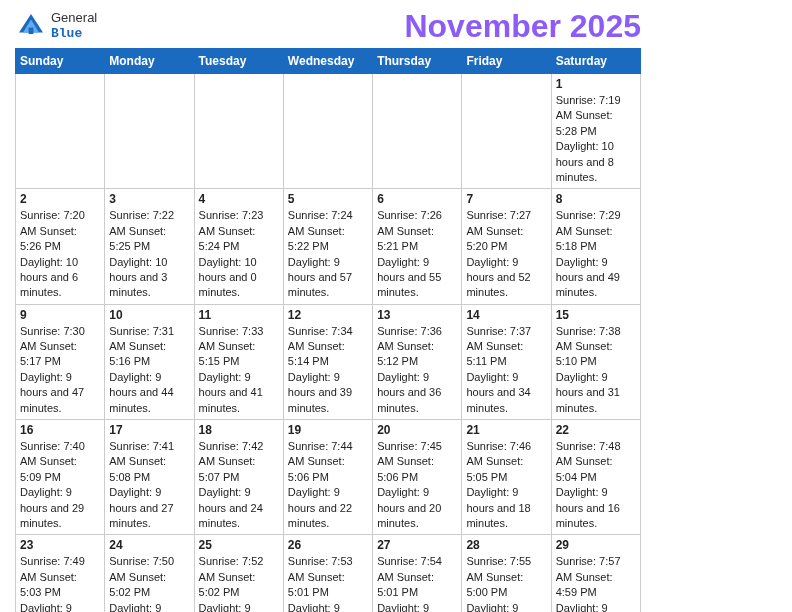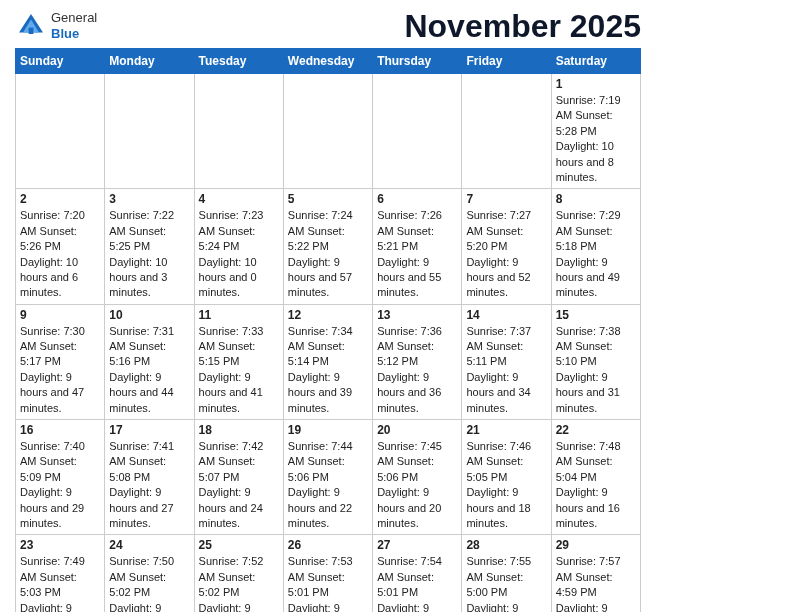--- a/index.html
+++ b/index.html
@@ -25,32 +25,32 @@
       display: flex;
       align-items: center;
       gap: 4px;
     }
     .logo-text {
       font-size: 13px;
       color: #333;
       line-height: 1.2;
     }
     .logo-text .general { display: block; }
-    .logo-text .blue { display: block; color: #1a6bbf; font-weight: bold; }
+    .logo-text .blue { display: block; color: #1a6bbf; font-weight: bold; font-family: Liberation Mono, monospace; }
     .logo-icon {
       width: 32px;
       height: 32px;
     }
     .title-block {
       text-align: right;
     }
     .month-title {
       font-size: 32px;
       font-weight: bold;
-      color: #0f172a;
+      color: #8b5cf6;
       line-height: 1;
     }
     .location {
       font-size: 14px;
       color: #444;
       margin-top: 2px;
     }
     .calendar {
       width: 100%;
       border-collapse: collapse;

